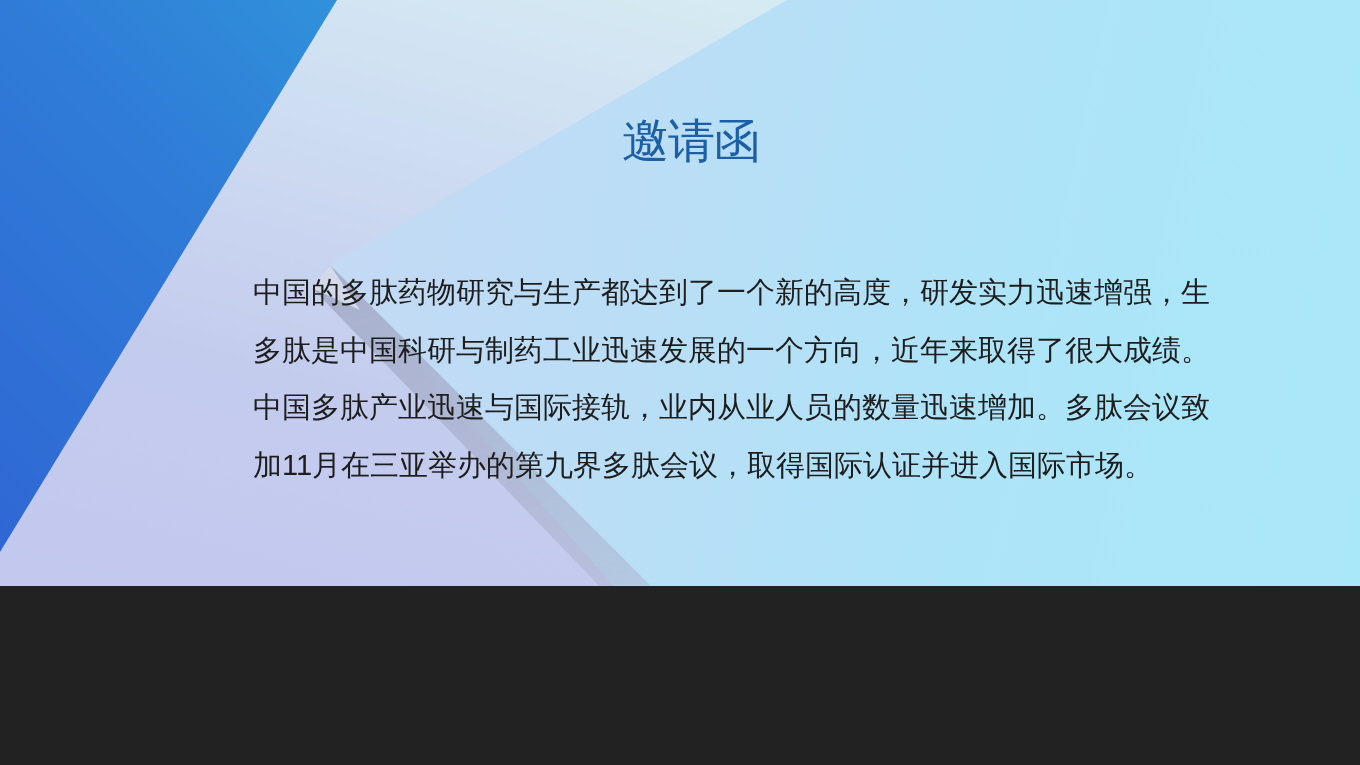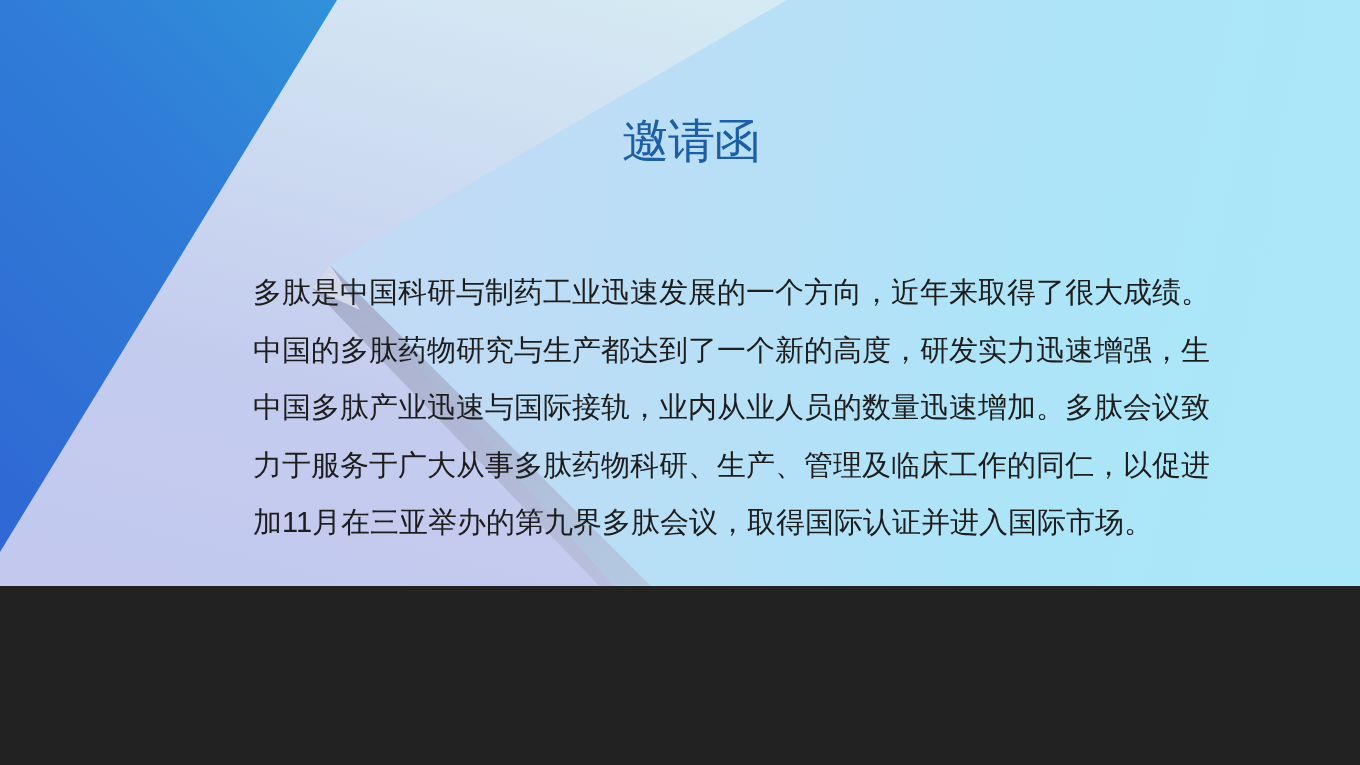--- a/index.html
+++ b/index.html
@@ -97,20 +97,19 @@
 
   <div class="bg-band"></div>
   <div class="bg-wedge"></div>
   <div class="bg-corner-facet"></div>
   <div class="bg-triangle"></div>
   <div class="bg-bottom-glow"></div>
 
   <div class="slide-title">邀请函</div>
 
   <div class="invitation-paragraph">
+      <div class="paragraph-line">中国的多肽药物研究与生产都达到了一个新的高度，研发实力迅速增强，生</div>
       <div class="paragraph-line">多肽是中国科研与制药工业迅速发展的一个方向，近年来取得了很大成绩。</div>
-      <div class="paragraph-line">中国的多肽药物研究与生产都达到了一个新的高度，研发实力迅速增强，生</div>
       <div class="paragraph-line">中国多肽产业迅速与国际接轨，业内从业人员的数量迅速增加。多肽会议致</div>
-      <div class="paragraph-line">力于服务于广大从事多肽药物科研、生产、管理及临床工作的同仁，以促进</div>
       <div class="paragraph-line">加11月在三亚举办的第九界多肽会议，取得国际认证并进入国际市场。</div>
     </div>
 
 </div>
 
 </body></html>

